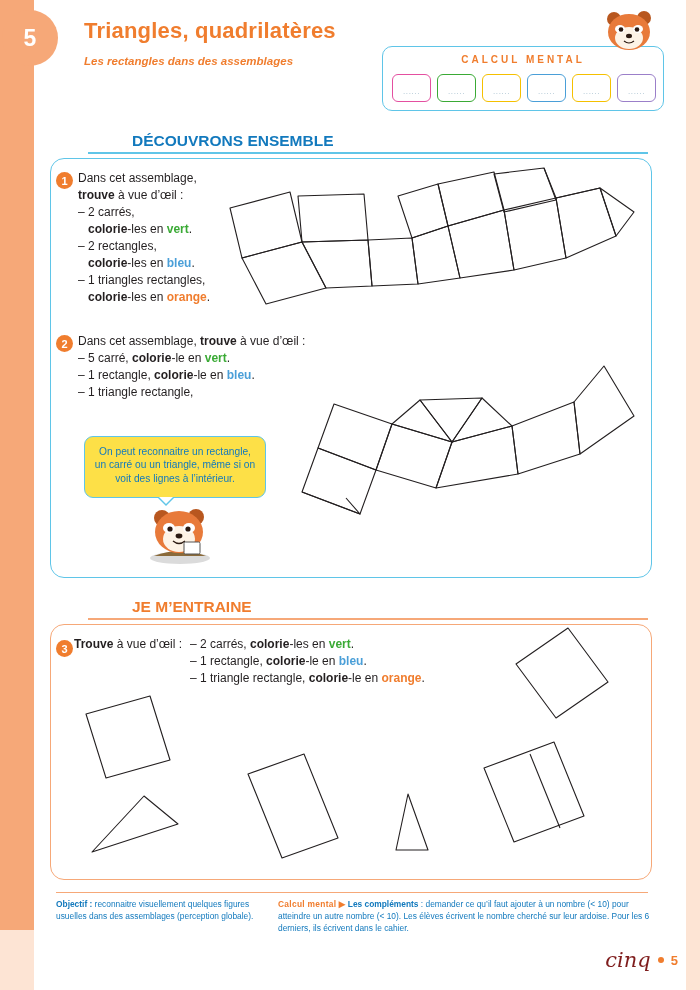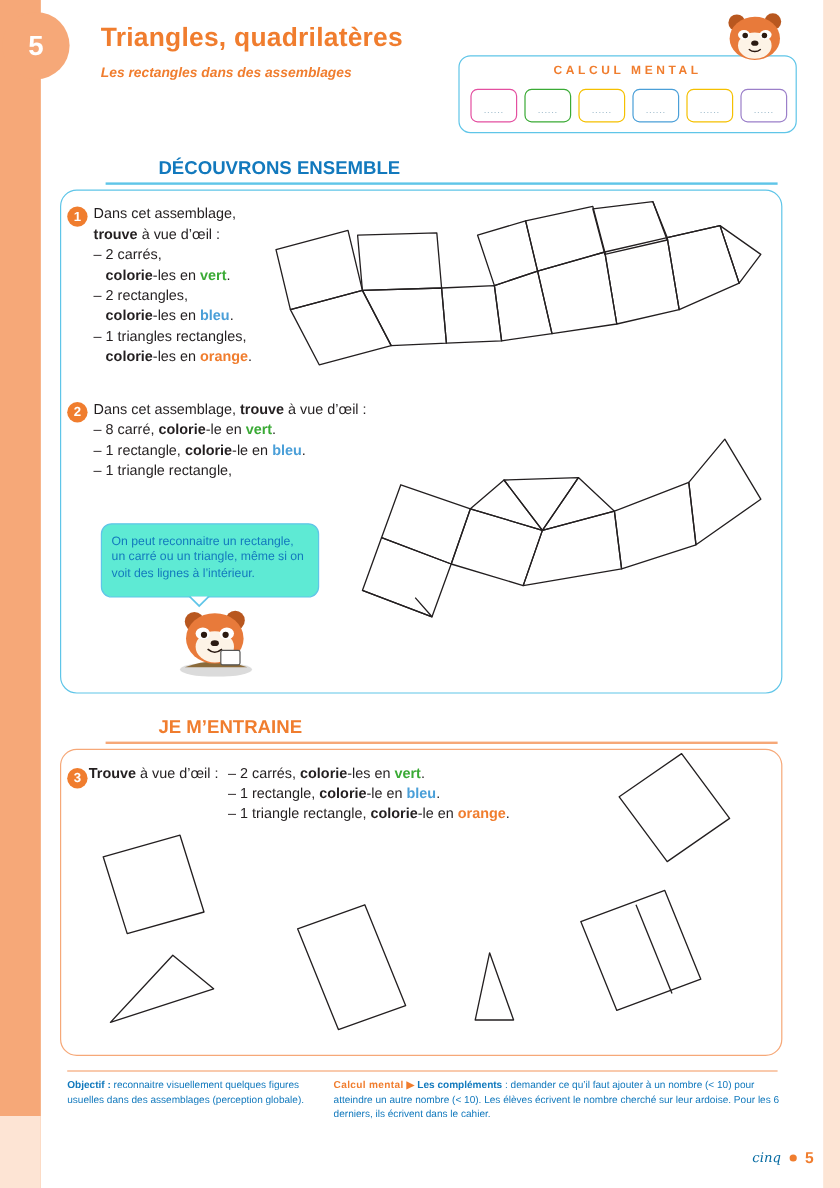--- a/index.html
+++ b/index.html
@@ -167,24 +167,25 @@
   .ex2 { left: 78px; top: 333px; width: 260px; }
   .ex3 { left: 74px; top: 636px; width: 380px; }
 
   
   .bubble {
     position: absolute;
     left: 84px; top: 436px;
     width: 182px; height: 62px;
     border: 1.5px solid #5fc5e8;
     border-radius: 9px;
-    background: #5eead4;
+    background: #fde047;
     color: #1279bd;
     font-size: 10.2px;
     line-height: 1.32;
+    text-align: center;
     padding: 8px 8px 0 8px;
   }
   .bubble:after {
     content: "";
     position: absolute;
     left: 72px; bottom: -9px;
     width: 0; height: 0;
     border-left: 9px solid transparent;
     border-right: 9px solid transparent;
     border-top: 9px solid #5fc5e8;
@@ -226,24 +227,24 @@
   .footer .col-b { position: absolute; left: 222px; top: 0; width: 378px; }
   .footer b { font-weight: bold; }
   .footer .cm-lab { color: #f07d2e; font-weight: bold; letter-spacing: 0.3px; }
   .footer .obj { color: #1279bd; font-weight: bold; }
   .pagenum {
     position: absolute;
     right: 22px; bottom: 18px;
     display: flex; align-items: center; gap: 7px;
   }
   .pagenum .word {
-    color: #0369a1;
+    color: #7f1d1d;
     font-family: "DejaVu Serif", serif;
     font-style: italic;
-    font-size: 11px;
+    font-size: 21px;
   }
   .pagenum .dot {
     width: 6px; height: 6px; border-radius: 50%;
     background: #f07d2e;
   }
   .pagenum .num { color: #f07d2e; font-size: 13px; font-weight: bold; }
 </style>
 </head>
 <body>
 
@@ -330,21 +331,21 @@
         <path d="M272 6 L282 44 L334 32 L322 0 Z" transform="translate(0,2)"></path>
         <path d="M378 22 L334 32 L322 2"></path>
         <path d="M378 22 L394 70 L412 46 Z"></path>
       </g>
     </svg>
   </div>
 
   <div class="bullet b2">2</div>
   <div class="txt ex2">
     <div><span>Dans cet assemblage, </span><b>trouve</b><span> à vue d’œil :</span></div>
-    <div><span>– 8 carré, </span><b>colorie</b><span>-le en </span><span class="v">vert</span><span>.</span></div>
+    <div><span>– 5 carré, </span><b>colorie</b><span>-le en </span><span class="v">vert</span><span>.</span></div>
     <div><span>– 1 rectangle, </span><b>colorie</b><span>-le en </span><span class="bl">bleu</span><span>.</span></div>
     <div>– 1 triangle rectangle,</div>
   </div>
 
   <div class="bubble">On peut reconnaitre un rectangle, un carré ou un triangle, même si on voit des lignes à l’intérieur.</div>
 
   <div class="panda-mid">
     <svg width="72" height="62" viewBox="0 0 72 62">
       <ellipse cx="36" cy="56" rx="30" ry="6" fill="#b7b7b7" opacity="0.5"></ellipse>
       <path d="M10 54 q26 -10 52 0 z" fill="#8a6a3a"></path>

